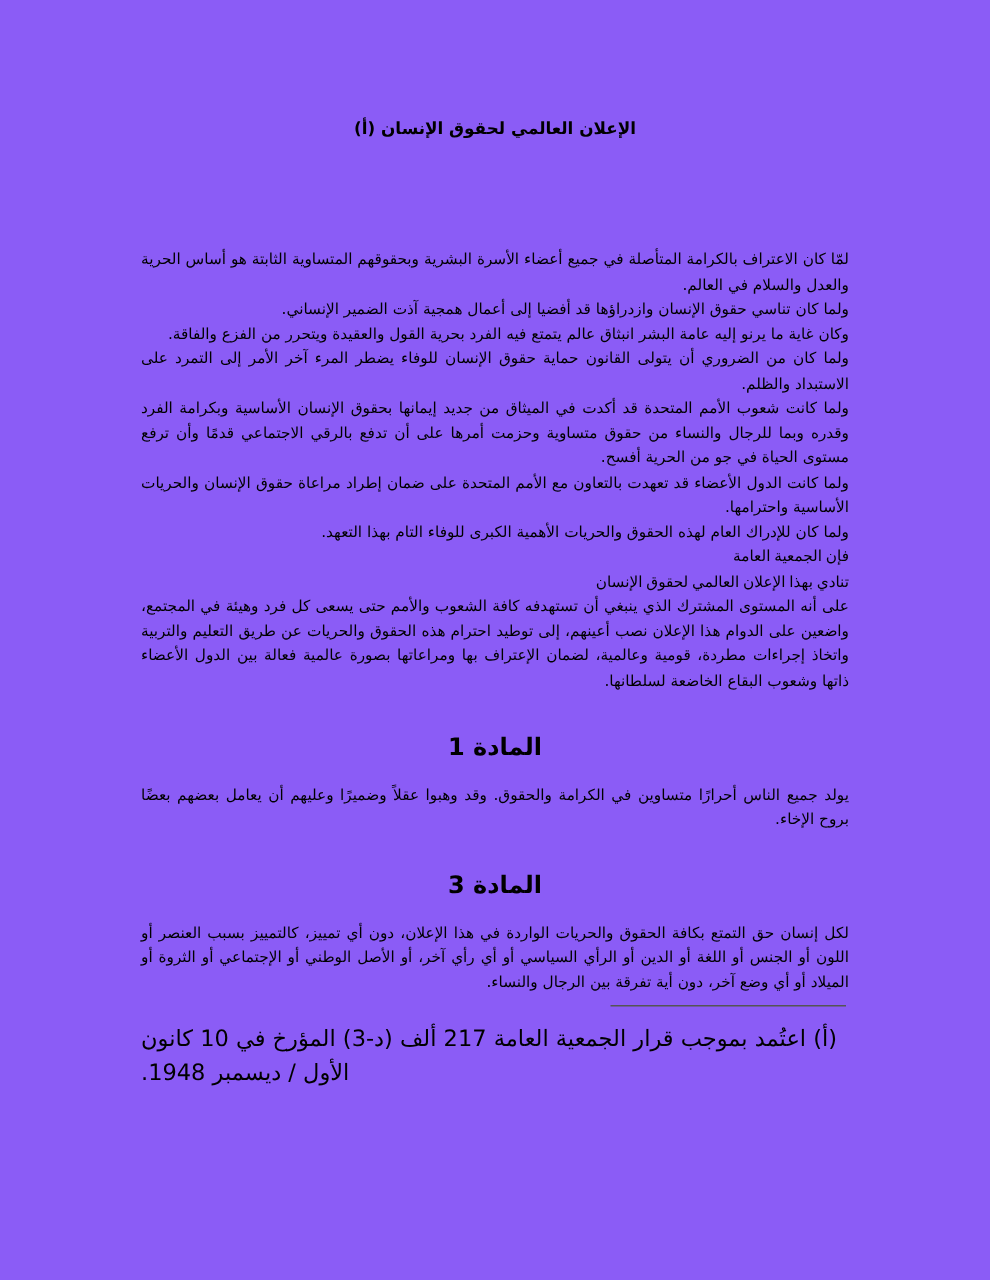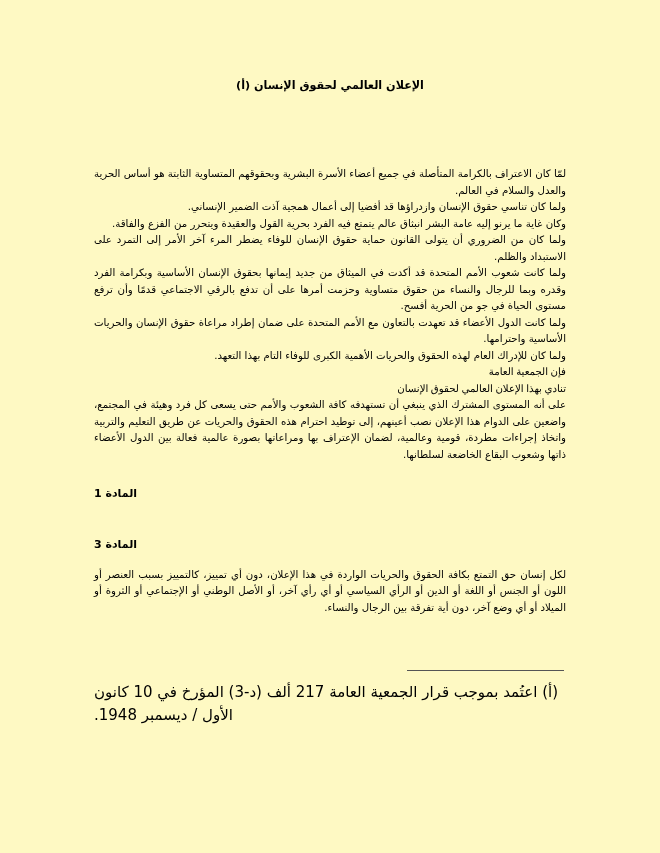--- a/index.html
+++ b/index.html
@@ -9,21 +9,21 @@
     background: #ffffff;
   }
   body {
     font-family: "DejaVu Sans", sans-serif;
     color: #000000;
   }
   .page {
     position: relative;
     width: 660px;
     height: 853px;
-    background: #fef9c3;
+    background: #8b5cf6;
     overflow: hidden;
     box-sizing: border-box;
   }
   .content {
     position: absolute;
     top: 0;
     right: 0;
     left: 0;
     padding: 78px 94px 0 94px;
     box-sizing: border-box;
@@ -64,23 +64,23 @@
   }
   .body-block p {
     margin: 0;
     text-align: justify;
   }
   .center-line {
     text-align: center;
     font-family: Liberation Serif, serif;
   }
   .article-label {
-    font-size: 11px;
+    font-size: 16px;
     line-height: 1.5;
-    text-align: left;
+    text-align: center;
     margin: 0;
   }
   .footnote-wrap {
     position: absolute;
     right: 94px;
     left: 94px;
     top: 670px;
     direction: rtl;
   }
   .footnote-rule {
@@ -125,20 +125,23 @@
       <p class="center-line">تنادي بهذا الإعلان العالمي لحقوق الإنسان</p>
       <p>على أنه المستوى المشترك الذي ينبغي أن تستهدفه كافة الشعوب والأمم حتى يسعى كل فرد وهيئة في المجتمع، واضعين على الدوام هذا الإعلان نصب أعينهم، إلى توطيد احترام هذه الحقوق والحريات عن طريق التعليم والتربية واتخاذ إجراءات مطردة، قومية وعالمية، لضمان الإعتراف بها ومراعاتها بصورة عالمية فعالة بين الدول الأعضاء ذاتها وشعوب البقاع الخاضعة لسلطانها.</p>
     </div>
 
     <div class="spacer-article"></div>
 
     <h3 class="article-label">المادة 1</h3>
 
     <div class="spacer-xs"></div>
 
+    <div class="body-block">
+      <p>يولد جميع الناس أحرارًا متساوين في الكرامة والحقوق. وقد وهبوا عقلاً وضميرًا وعليهم أن يعامل بعضهم بعضًا بروح الإخاء.</p>
+    </div>
 
     <div class="spacer-article"></div>
 
     <h3 class="article-label">المادة 3</h3>
 
     <div class="spacer-xs"></div>
 
     <div class="body-block">
       <p>لكل إنسان حق التمتع بكافة الحقوق والحريات الواردة في هذا الإعلان، دون أي تمييز، كالتمييز بسبب العنصر أو اللون أو الجنس أو اللغة أو الدين أو الرأي السياسي أو أي رأي آخر، أو الأصل الوطني أو الإجتماعي أو الثروة أو الميلاد أو أي وضع آخر، دون أية تفرقة بين الرجال والنساء.</p>
     </div>

